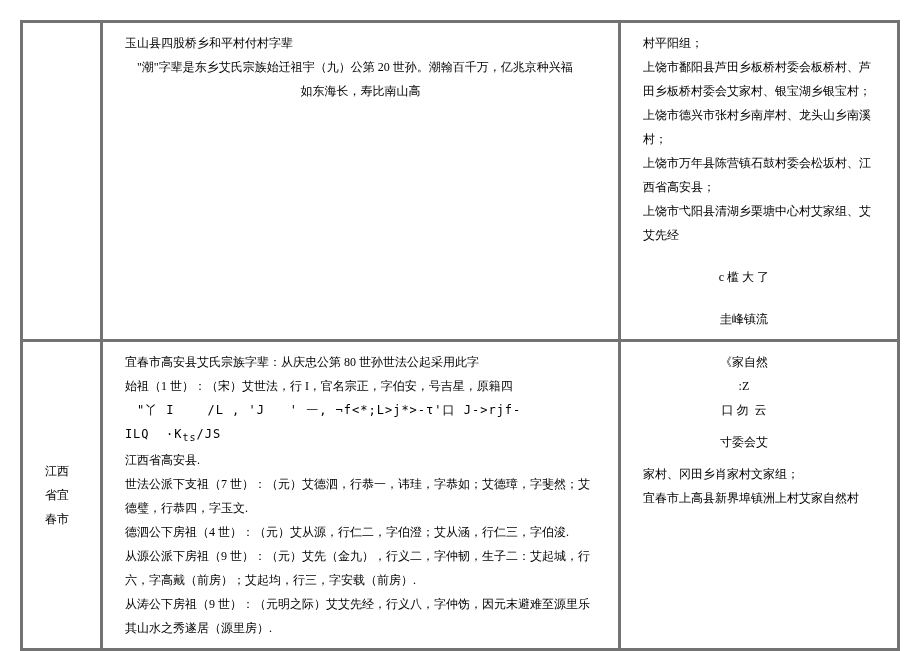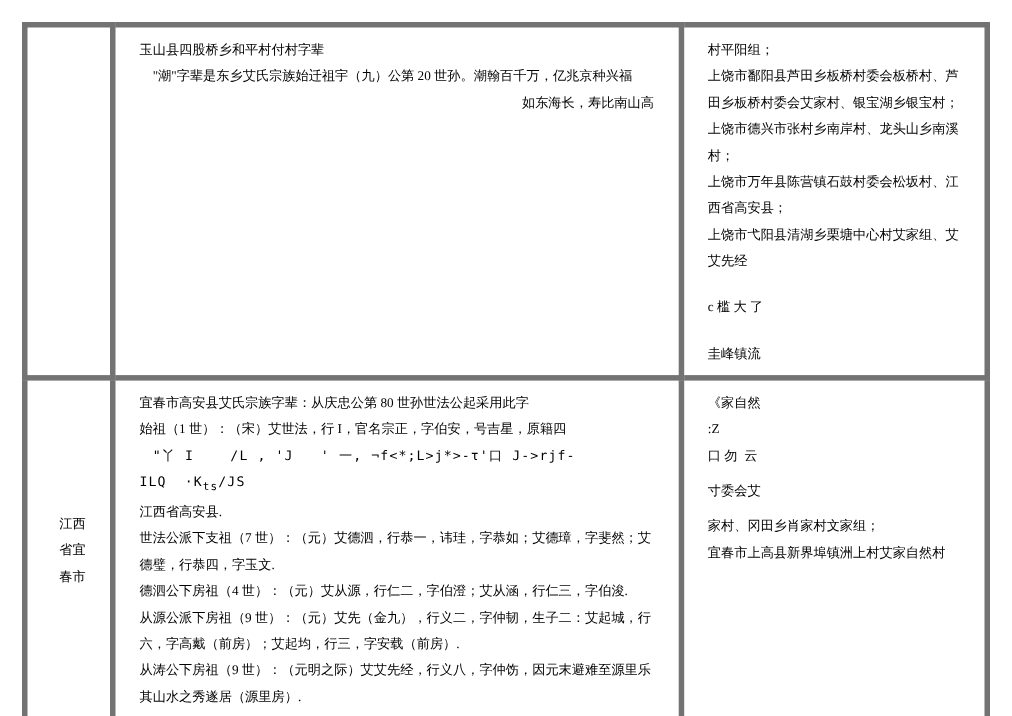--- a/index.html
+++ b/index.html
@@ -16,45 +16,45 @@
     }
     .page {
       width: 880px;
       margin: 0 auto;
     }
     table {
       border-collapse: collapse;
       width: 100%;
     }
     td {
-      border: 5px solid #737373;
+      border: 3px solid #737373;
       padding: 8px 22px;
       vertical-align: top;
       line-height: 2;
     }
     .col1 {
       width: 80px;
-      text-align: right;
+      text-align: left;
       vertical-align: middle;
     }
     .col2 {
       width: 520px;
     }
     .col3 {
       width: 280px;
       font-family: Liberation Serif, serif;
     }
     .indent {
       text-indent: 1em;
     }
     .center-line {
-      text-align: right;
+      text-align: center;
     }
     .right-frag {
-      text-align: left;
+      text-align: center;
       padding-right: 30px;
     }
     .gap {
       height: 18px;
     }
     .small-gap {
       height: 8px;
     }
     .garbled {
       font-family: monospace;

